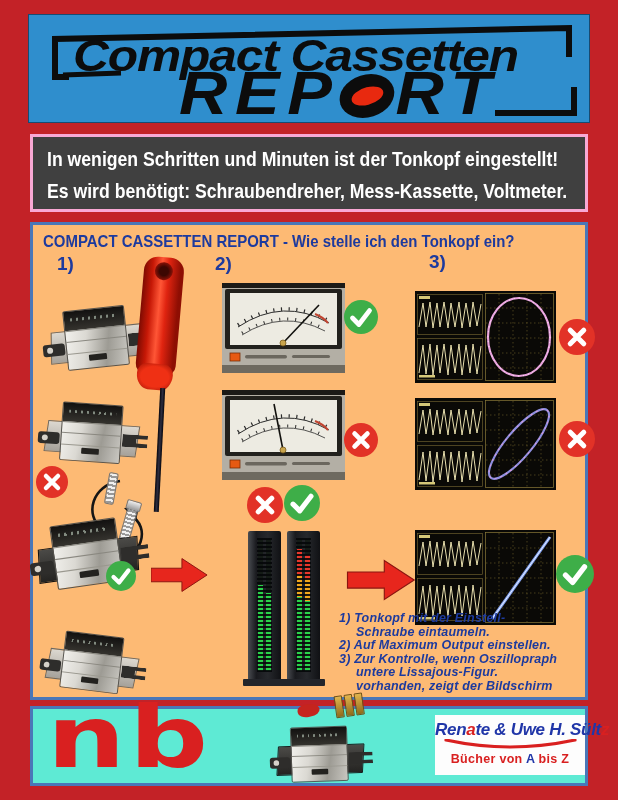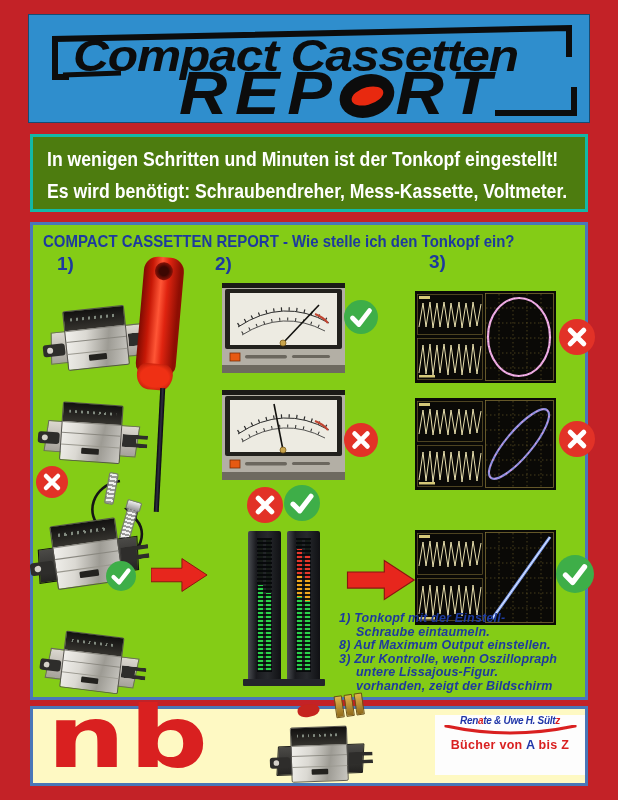--- a/index.html
+++ b/index.html
@@ -14,28 +14,28 @@
   .logo1{position:absolute;left:44px;top:16px;font-size:44px;font-weight:bold;font-style:italic;
          color:#0c0c0c;white-space:nowrap;transform:scaleX(1.13);transform-origin:left top;letter-spacing:-1px;}
   .logo2{position:absolute;left:150px;top:52px;font-size:62px;font-weight:bold;font-style:italic;
          color:#0c0c0c;white-space:nowrap;letter-spacing:7px;transform:scaleX(1.08);transform-origin:left top;line-height:52px;}
   .oval-o{display:inline-block;width:50px;height:44px;background:#0c0c0c;border-radius:50%;
           vertical-align:-4px;position:relative;transform:skewX(-10deg);margin:0 1px;}
   .oval-red{position:absolute;left:11px;top:13px;width:29px;height:18px;background:#e8290f;
             border-radius:50%;transform:rotate(-16deg);}
 
   
-  .intro{position:absolute;left:30px;top:134px;width:552px;height:72px;background:#4d7c0f;
-         border:3px solid #14b8a6;color:#fff;}
+  .intro{position:absolute;left:30px;top:134px;width:552px;height:72px;background:#404040;
+         border:3px solid #f9a8d4;color:#fff;}
   .intro .ln{position:absolute;left:14px;white-space:nowrap;font-size:21px;font-weight:bold;
              transform:scaleX(0.84);transform-origin:left top;}
   .intro .l1{top:10px;} .intro .l2{top:42px;}
 
   
-  .panel{position:absolute;left:30px;top:222px;width:552px;height:472px;background:#84cc16;
+  .panel{position:absolute;left:30px;top:222px;width:552px;height:472px;background:#fdba74;
          border:3px solid #4a77b8;overflow:visible;}
   .heading{position:absolute;left:10px;top:7px;font-size:17px;font-weight:bold;color:#1d3a9e;
            white-space:nowrap;transform:scaleX(0.88);transform-origin:left top;}
   .stepnum{position:absolute;font-size:19px;font-weight:bold;color:#1d3a9e;}
   .s1{left:24px;top:28px;} .s2{left:182px;top:28px;} .s3{left:396px;top:26px;}
 
   
   .badge{position:absolute;border-radius:50%;}
   .badge svg{display:block;width:100%;height:100%;}
   .badge.ok{background:#3eae48;}
@@ -103,32 +103,32 @@
   .t2 .b{height:116px;background:linear-gradient(0deg,#2ad24a 0 70px,#f2a71b 70px 92px,#e8372a 92px 116px);}
   .tower .stripes{position:absolute;left:9px;right:9px;top:7px;bottom:9px;pointer-events:none;
          background:repeating-linear-gradient(0deg,rgba(5,7,9,.9) 0 1.8px,transparent 1.8px 4px);}
 
   
   .instr{position:absolute;left:306px;top:387px;width:252px;color:#1d3a9e;font-weight:bold;
          font-size:12.5px;line-height:13.5px;letter-spacing:.2px;font-style:italic;}
   .instr .ind{padding-left:17px;}
 
   
-  .footer{position:absolute;left:30px;top:706px;width:552px;height:74px;background:#fef9c3;
+  .footer{position:absolute;left:30px;top:706px;width:552px;height:74px;background:#5eead4;
           border:3px solid #4a77b8;overflow:visible;}
   .nb{position:absolute;left:14px;top:-17px;font-family:"DejaVu Sans",sans-serif;font-size:86px;
       font-weight:bold;color:#d92020;letter-spacing:3px;transform:scaleX(1.28);transform-origin:left top;line-height:90px;}
   .fhead{left:236px;top:-10px;transform:scale(.92) rotate(-2deg);}
   .fhead .pins{position:absolute;right:-2px;top:-8px;transform:rotate(-6deg);}
   .fhead .pin{display:inline-block;width:7px;height:22px;margin-right:2px;border:1px solid #6b4f12;
       background:linear-gradient(180deg,#e2b64e,#8f6a1a);}
   .fhead .redmark{position:absolute;top:1px;left:28px;width:24px;height:14px;background:#c5241e;
       border-radius:45% 60% 50% 50%;transform:rotate(-8deg);}
   .pubbox{position:absolute;left:402px;top:6px;width:150px;height:60px;background:#fdfdfd;text-align:center;}
-  .pub1{font-size:10px;font-weight:bold;font-style:italic;color:#2036a8;
+  .pub1{margin-top:5px;font-size:17px;font-weight:bold;font-style:italic;color:#2036a8;
         letter-spacing:-.3px;white-space:nowrap;}
   .pub1 .red, .pub2 .red{color:#d92020;}
   .pub2 .blue{color:#2036a8;}
   .swoosh{display:block;margin:-1px auto 0;}
   .pub2{font-size:12.5px;font-weight:bold;color:#d92020;letter-spacing:.3px;white-space:nowrap;}
 </style>
 </head>
 <body>
 
 <div class="page">
@@ -387,21 +387,21 @@
     </svg>
     <div class="badge ok" style="left:523px;top:330px;width:38px;height:38px;">
       <svg viewBox="0 0 32 32">
           <path d="M8 17 L14 23 L24 10" stroke="#fff" stroke-width="4.5" stroke-linecap="round" stroke-linejoin="round" fill="none"></path>
         </svg>
     </div>
 
     <div class="instr">
       <div>1) Tonkopf mit der Einstell-</div>
       <div class="ind">Schraube eintaumeln.</div>
-      <div>8) Auf Maximum Output einstellen.</div>
+      <div>2) Auf Maximum Output einstellen.</div>
       <div>3) Zur Kontrolle, wenn Oszillopraph</div>
       <div class="ind">untere Lissajous-Figur.</div>
       <div class="ind">vorhanden, zeigt der Bildschirm</div>
     </div>
   </div>
 
   <div class="footer">
     <div class="nb">nb</div>
 
     <div class="head dark fhead">

